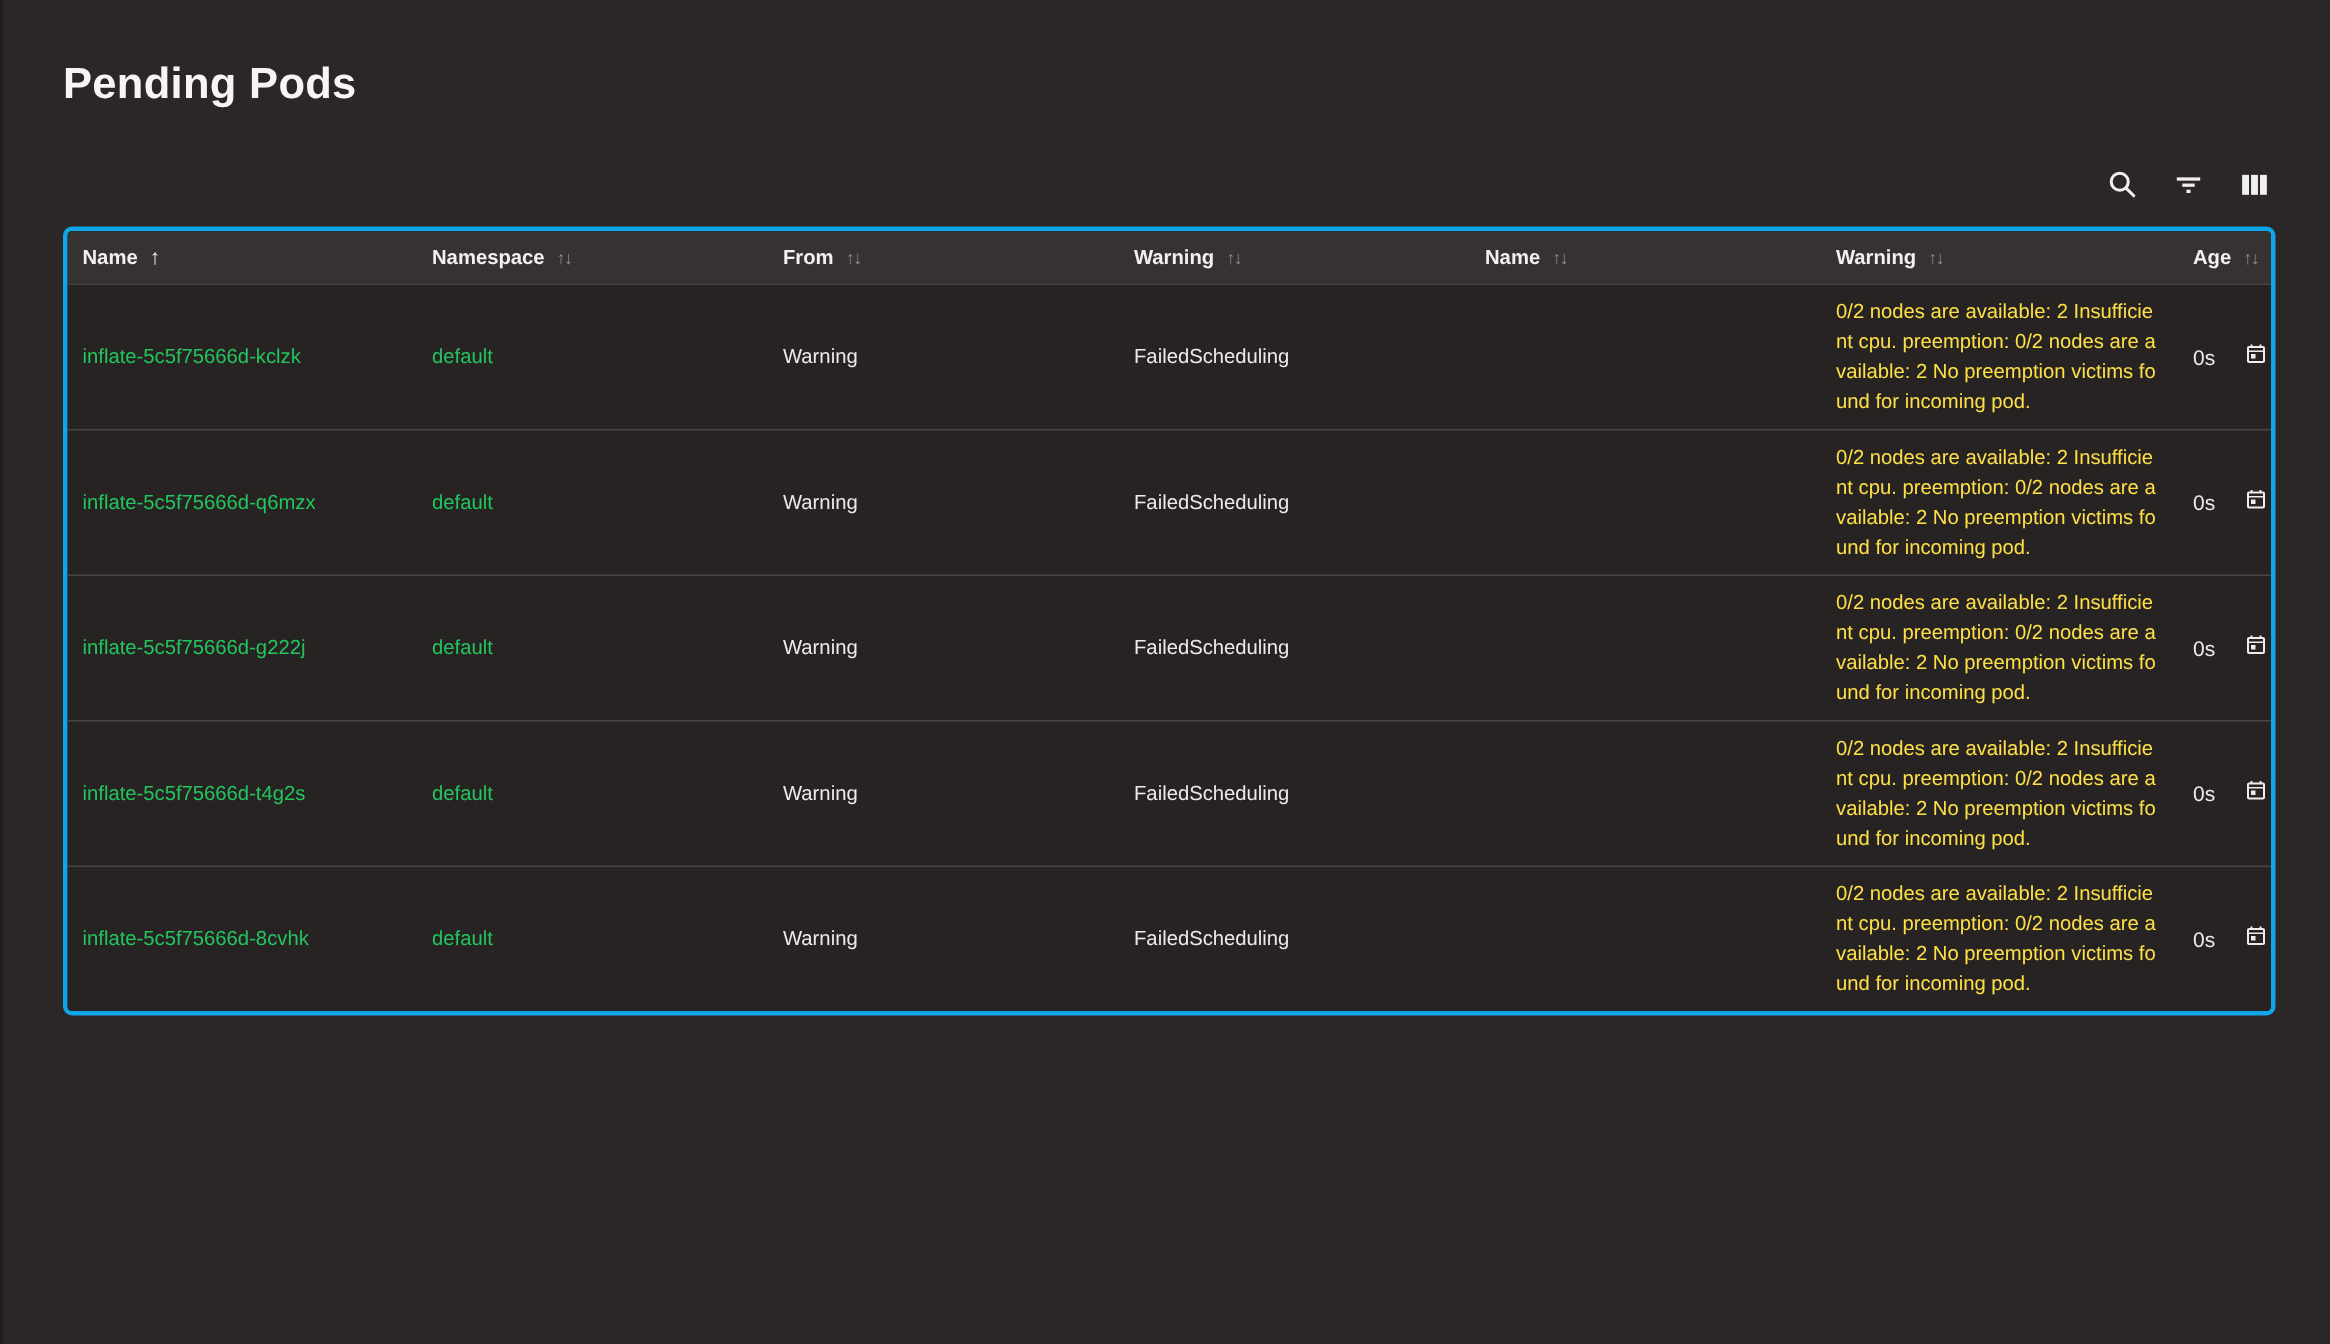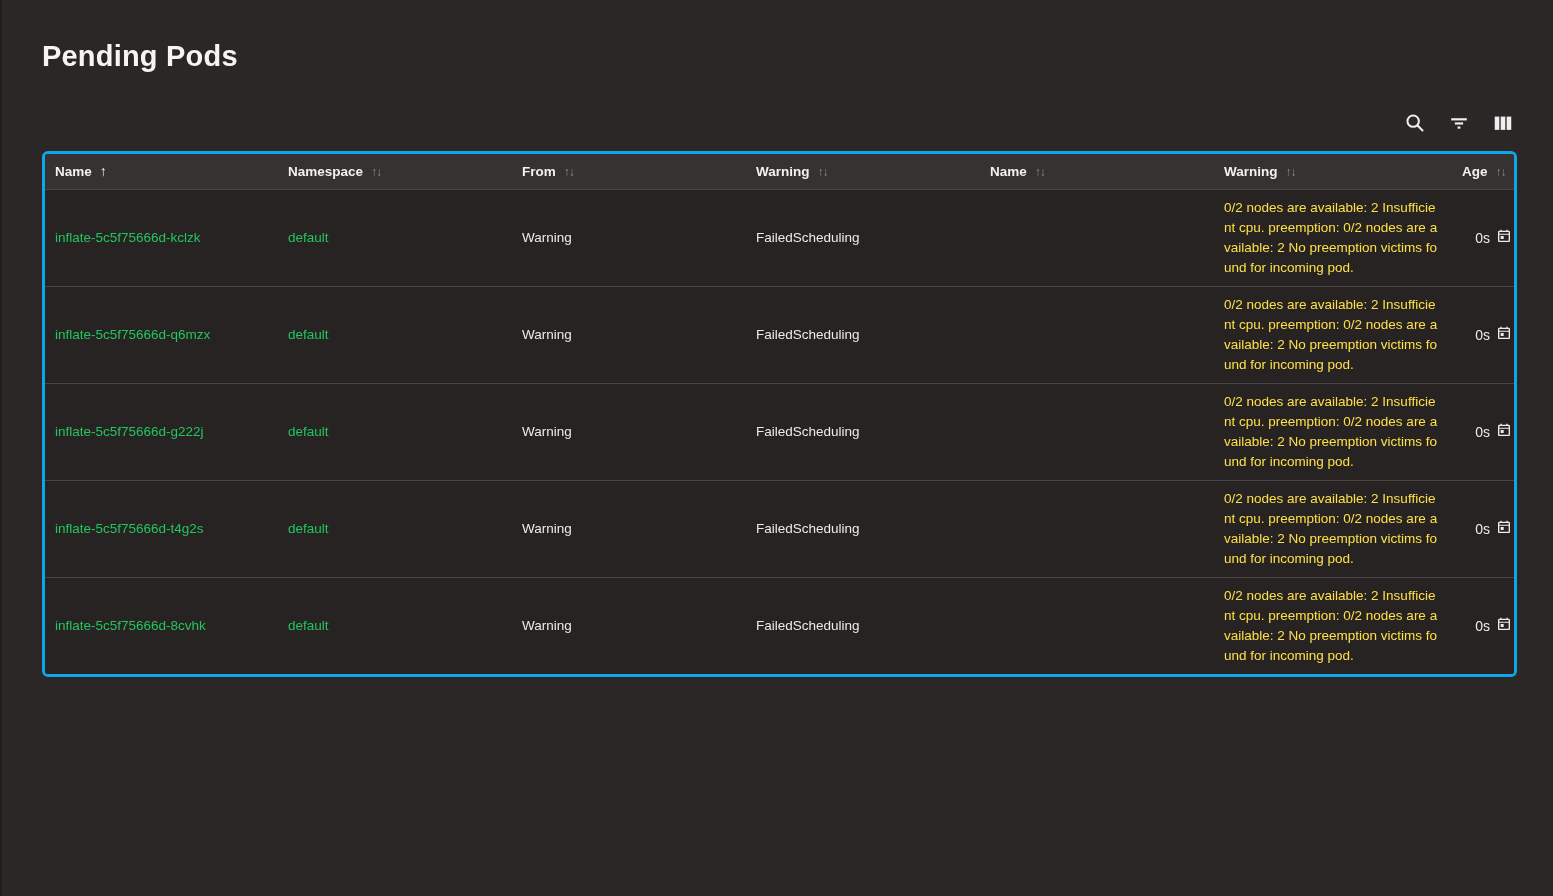--- a/index.html
+++ b/index.html
@@ -94,21 +94,21 @@
     text-decoration:none;
     cursor:pointer;
   }
   td.msg {
     line-height:20px;
     word-break:break-all;
     color:#fde047;
   }
   td.age .age-wrap {
     display:flex;
-    justify-content:flex-end;
+    justify-content:space-between;
     align-items:center;
     gap:6px;
   }
   td.age { font-size:14px; }
 </style>
 </head>
 <body>
 
 <h1 class="page-title">Pending Pods</h1>
 

